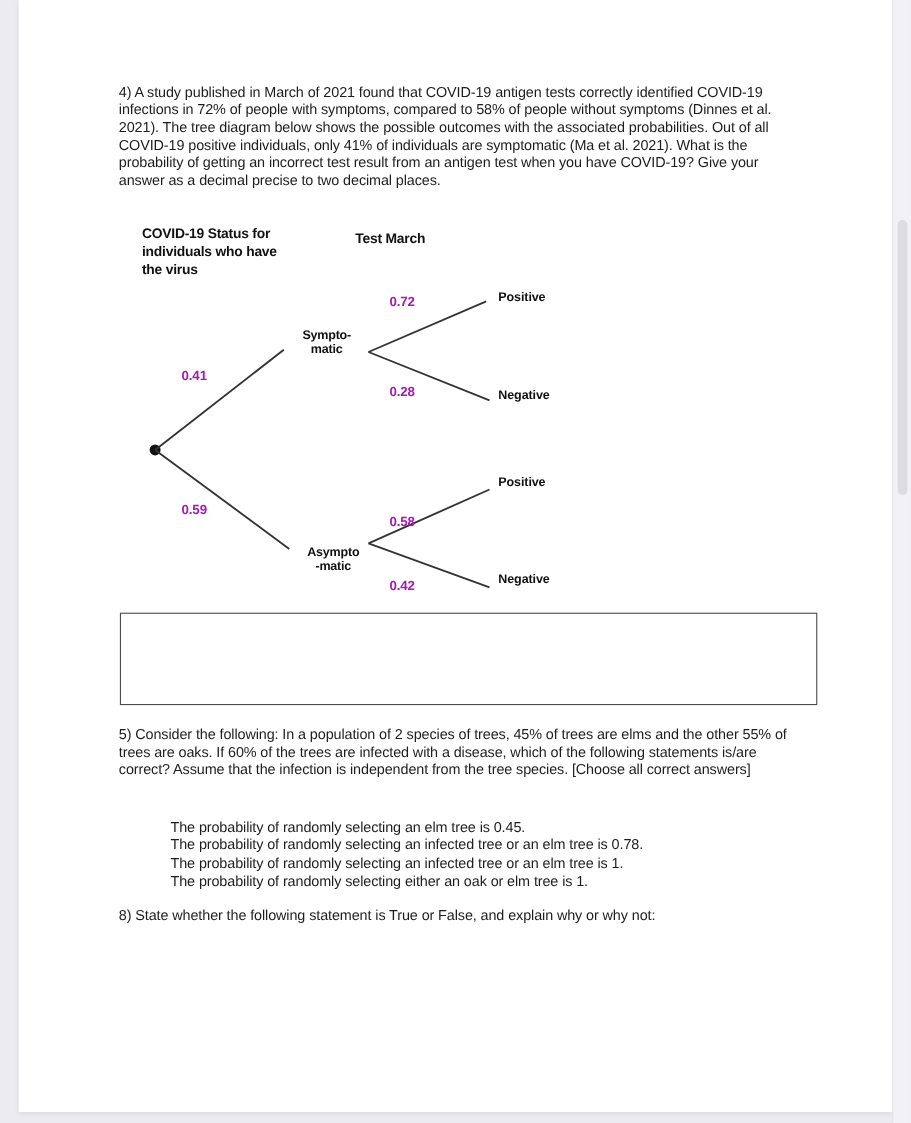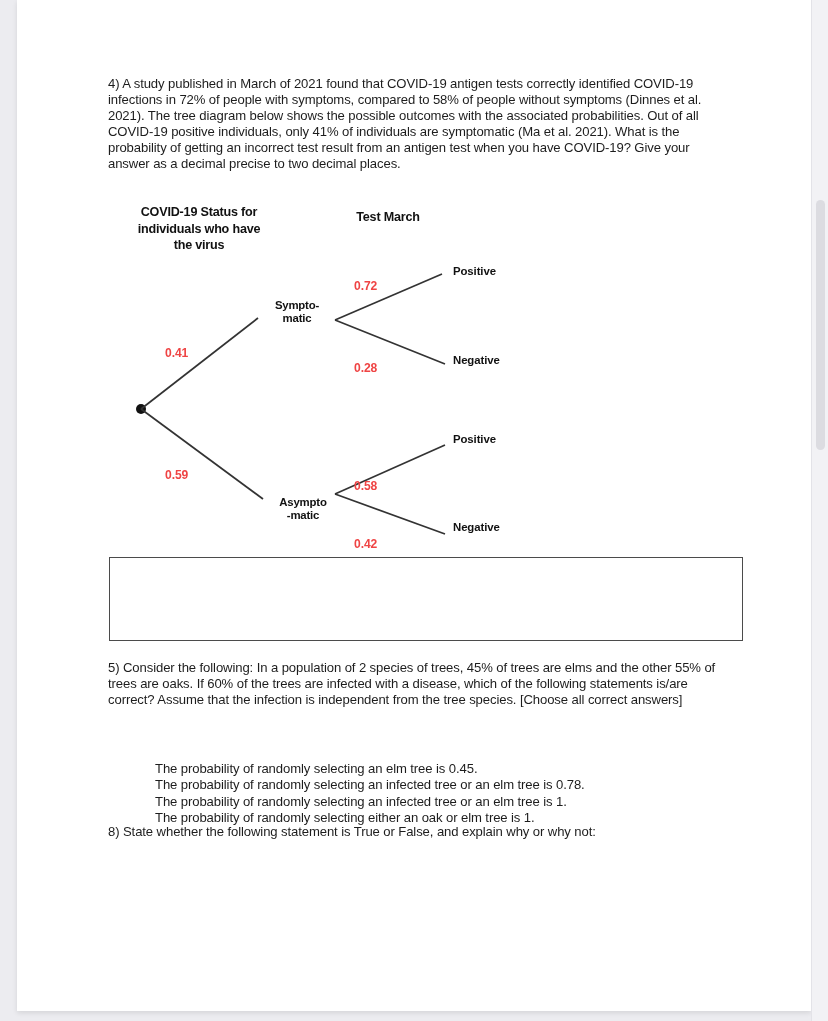--- a/index.html
+++ b/index.html
@@ -88,21 +88,20 @@
 
   #q5-options {
     position: absolute;
     left: 138px;
     top: 744px;
     width: 570px;
     color: #1d1d1d;
     font-size: 13.1px;
     line-height: 16.3px;
     letter-spacing: -0.1px;
-    margin-top: 17px;
   }
   #q5-options .opt { display: block; }
 
   #q6-text {
     left: 91px;
     top: 824px;
     width: 600px;
   }
   #q6-statement {
     display: block;
@@ -144,30 +143,28 @@
     line-height: 13.4px;
     letter-spacing: -0.1px;
     white-space: nowrap;
   }
   .tree-heading {
     position: absolute;
     font-weight: bold;
     color: #111111;
     font-size: 12.6px;
     line-height: 16.6px;
-    text-align: center;
     letter-spacing: -0.2px;
   }
   .tree-prob {
     position: absolute;
     font-weight: bold;
-    color: #ef4444;
+    color: #a21caf;
     font-size: 12.1px;
     letter-spacing: -0.1px;
-    margin-top: 12px;
   }
   .tree-node-label {
     position: absolute;
     font-weight: bold;
     color: #111111;
     font-size: 11.4px;
     line-height: 13.2px;
     text-align: center;
     letter-spacing: -0.2px;
   }

